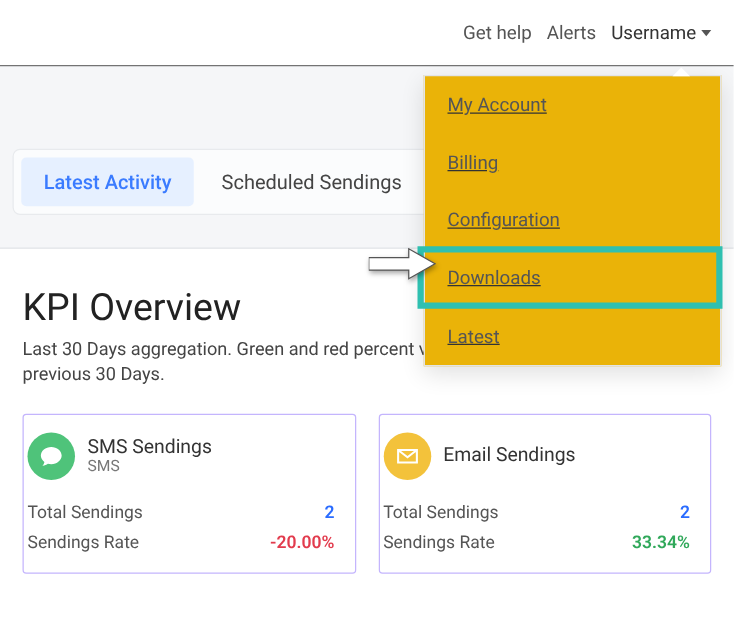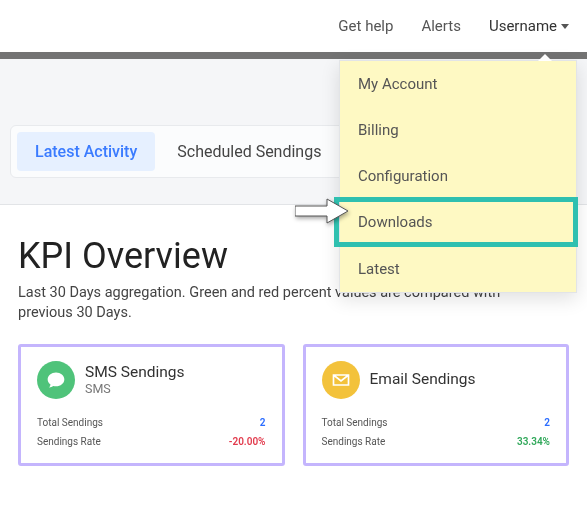--- a/index.html
+++ b/index.html
@@ -11,38 +11,38 @@
     overflow: hidden;
     color: #333;
     position: relative;
   }
   .topbar {
     height: 52px;
     display: flex;
     justify-content: flex-end;
     align-items: center;
     padding: 0 18px;
-    gap: 28px;
+    gap: 12px;
     font-size: 15px;
     background: #fff;
     position: relative;
     z-index: 5;
   }
   .topbar .link { color: #555; cursor: pointer; }
   .topbar .user { color: #333; display: flex; align-items: center; gap: 4px; cursor: pointer; }
   .caret-down {
     width: 0; height: 0;
     border-left: 4px solid transparent;
     border-right: 4px solid transparent;
     border-top: 5px solid #555;
     display: inline-block;
   }
   .graybar {
     background: #f5f6f8;
-    border-top: 7px solid #737373;
+    border-top: 1px solid #737373;
     border-bottom: 1px solid #e2e4e7;
     padding: 66px 10px 26px 10px;
   }
   .tabs-wrap {
     background: #fbfcfd;
     border: 1px solid #e8eaed;
     border-radius: 6px;
     padding: 6px;
     display: flex;
     gap: 4px;
@@ -57,41 +57,41 @@
   }
   .tab.active {
     background: #e6f0ff;
     color: #3a7bff;
     font-weight: 500;
   }
   .main {
     padding: 30px 18px 0 18px;
   }
   .kpi-title {
-    font-size: 36px;
+    font-size: 30px;
     font-weight: 400;
     color: #222;
     margin-bottom: 6px;
   }
   .kpi-sub {
     font-size: 14.5px;
     color: #444;
     line-height: 1.35;
     margin-bottom: 22px;
     max-width: 540px;
   }
   .cards {
     display: flex;
     gap: 18px;
   }
   .card {
     flex: 1;
-    border: 3px solid #c4b5fd;
+    border: 1px solid #c4b5fd;
     border-radius: 3px;
-    padding: 14px 16px 16px 16px;
+    padding: 14px 16px 16px 3px;
     background: #fff;
   }
   .card-head {
     display: flex;
     align-items: center;
     gap: 10px;
     margin-bottom: 18px;
   }
   .badge {
     width: 38px; height: 38px;
@@ -101,38 +101,39 @@
   }
   .badge.green { background: #4fc37a; }
   .badge.yellow { background: #f3c23b; }
   .badge svg { width: 20px; height: 20px; fill: #fff; }
   .card-titles { line-height: 1.15; }
   .card-t { font-size: 15.5px; color: #333; }
   .card-s { font-size: 12.5px; color: #777; }
   .metric-row {
     display: flex;
     justify-content: space-between;
-    font-size: 10px;
+    font-size: 14px;
     margin-top: 8px;
   }
   .metric-label { color: #555; }
   .metric-val { font-weight: 600; }
   .blue { color: #2a6cff; }
   .red { color: #e23b4d; margin-left: 28px; }
   .greenv { color: #30a85a; }
   
   .dropdown {
     position: absolute;
     top: 60px;
     right: 10px;
     width: 238px;
-    background: #fef9c3;
+    background: #eab308;
     border: 1px solid #e2e4e7;
     box-shadow: 0 6px 18px rgba(0,0,0,0.12);
     z-index: 20;
+    text-decoration: underline;
   }
   .dropdown::before {
     content: "";
     position: absolute;
     top: -7px; right: 24px;
     width: 0; height: 0;
     border-left: 7px solid transparent;
     border-right: 7px solid transparent;
     border-bottom: 7px solid #fff;
   }

